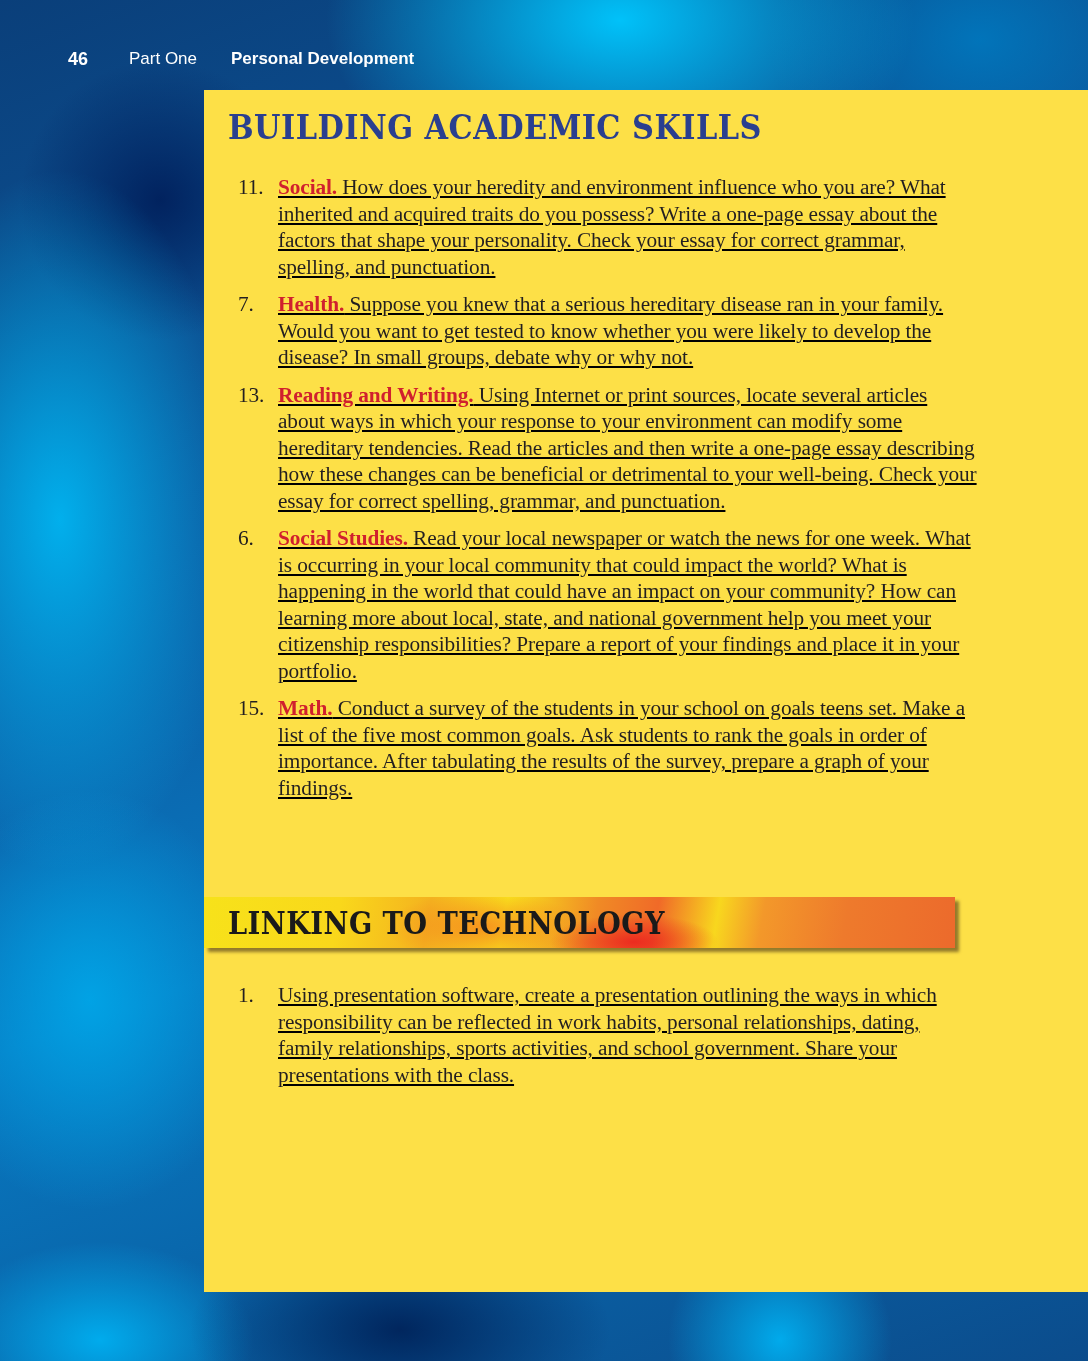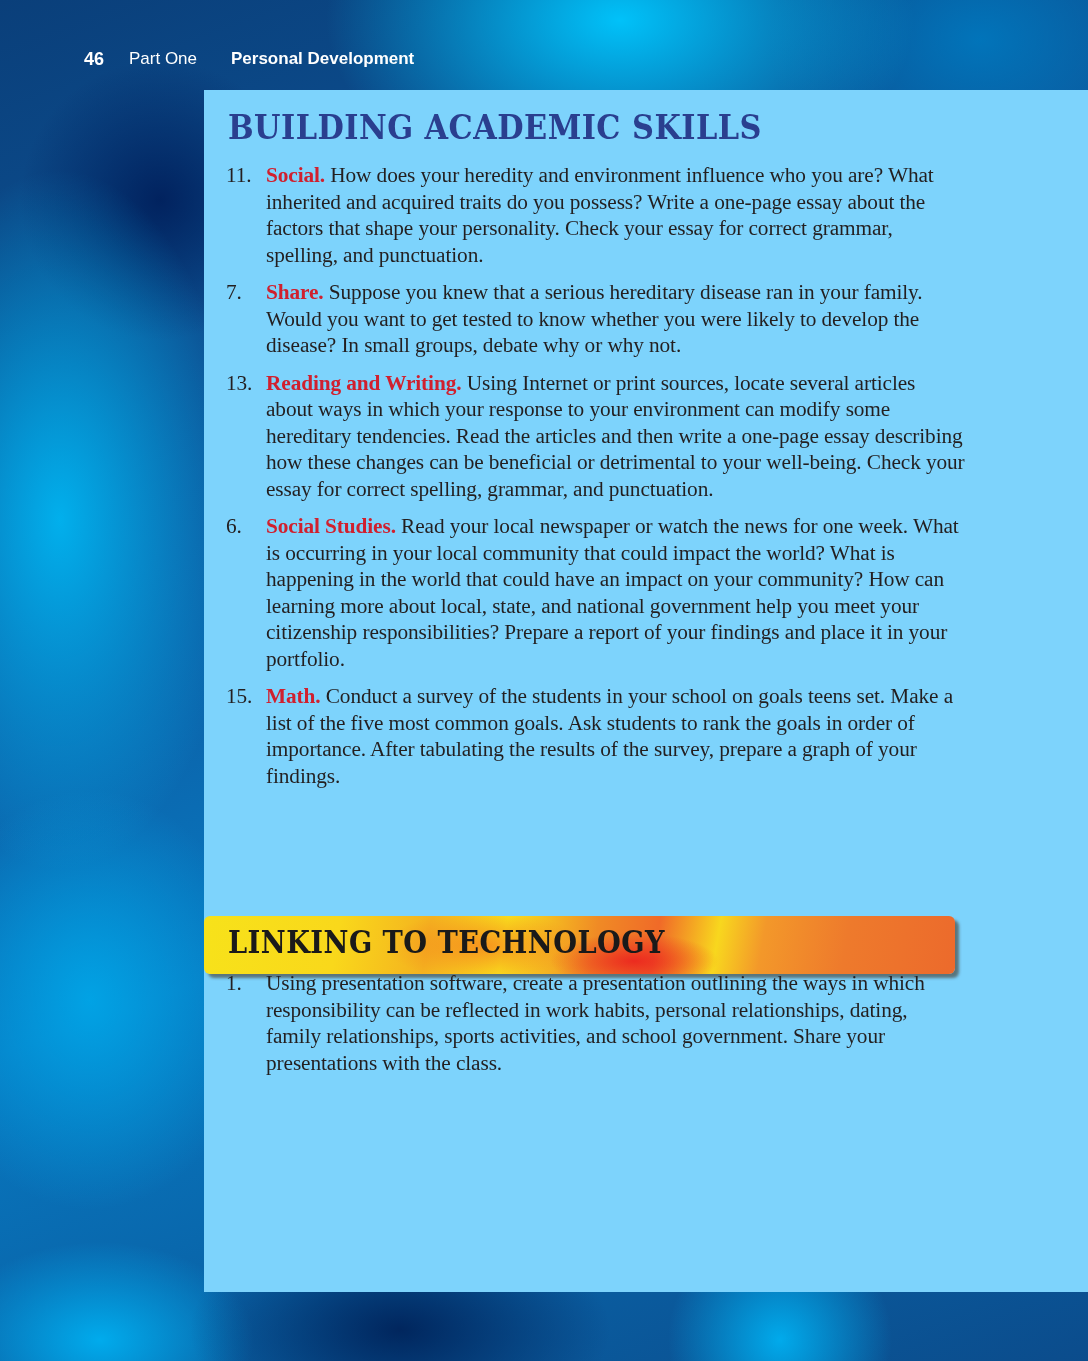--- a/index.html
+++ b/index.html
@@ -28,42 +28,42 @@
       top: 48px;
       left: 0;
       height: 22px;
       font-family: "Liberation Sans", sans-serif;
       color: #ffffff;
       font-size: 17px;
       line-height: 22px;
     }
     .page-number {
       position: absolute;
-      left: 84px;
+      left: 68px;
       font-weight: bold;
       font-size: 18px;
     }
     .part-label {
       position: absolute;
       left: 129px;
       white-space: nowrap;
     }
     .chapter-label {
       position: absolute;
       left: 231px;
       font-weight: bold;
       white-space: nowrap;
     }
     .panel {
       position: absolute;
       left: 204px;
       top: 90px;
       width: 884px;
       height: 1202px;
-      background: #7dd3fc;
+      background: #fde047;
     }
     .section-title {
       position: absolute;
       left: 24px;
       top: 18px;
       margin: 0;
       font-family: "DejaVu Serif", serif;
       font-weight: bold;
       font-size: 33px;
       letter-spacing: 0.5px;
@@ -71,23 +71,24 @@
       text-transform: uppercase;
       transform: scaleX(0.92);
       transform-origin: left center;
       white-space: nowrap;
     }
     .activity-list {
       position: absolute;
       left: 22px;
       top: 72px;
       width: 740px;
-      margin: 0;
+      margin: 12px;
       padding: 0;
       list-style: none;
+      text-decoration: underline;
     }
     .activity-list.tech {
       top: 880px;
     }
     .activity {
       position: relative;
       padding-left: 40px;
       font-size: 21.3px;
       line-height: 26.5px;
       color: #231f20;
@@ -99,29 +100,28 @@
       left: 0;
       top: 0;
     }
     .activity-subject {
       color: #d0202e;
       font-weight: bold;
     }
     .banner {
       position: absolute;
       left: 0;
-      top: 826px;
+      top: 807px;
       width: 751px;
-      height: 58px;
+      height: 51px;
       background:
         radial-gradient(ellipse 120px 40px at 430px 45px, rgba(235,30,30,0.85), rgba(235,30,30,0) 70%),
         radial-gradient(ellipse 140px 50px at 280px 30px, rgba(245,120,30,0.7), rgba(245,120,30,0) 70%),
         linear-gradient(100deg, #f7e21a 0%, #f9d81b 18%, #f4b21f 30%, #f9e41d 40%, #f08a25 52%, #f06a28 60%, #f8d71e 68%, #f3982a 74%, #ee7a2c 85%, #ec6a2c 100%);
       box-shadow: 4px 4px 3px rgba(60,40,20,0.55);
-      border-radius: 6px;
     }
     .banner-title {
       position: absolute;
       left: 24px;
       top: 8px;
       margin: 0;
       font-family: "DejaVu Serif", serif;
       font-weight: bold;
       font-size: 31px;
       line-height: 36px;
@@ -145,21 +145,21 @@
 <div class="panel">
   <h2 class="section-title">Building Academic Skills</h2>
 
   <ol class="activity-list">
     <li class="activity">
       <span class="activity-number">11.</span>
       <span class="activity-subject">Social.</span><span> How does your heredity and environment influence who you are? What inherited and acquired traits do you possess? Write a one-page essay about the factors that shape your personality. Check your essay for correct grammar, spelling, and punctuation.</span>
     </li>
     <li class="activity">
       <span class="activity-number">7.</span>
-      <span class="activity-subject">Share.</span><span> Suppose you knew that a serious hereditary disease ran in your family. Would you want to get tested to know whether you were likely to develop the disease? In small groups, debate why or why not.</span>
+      <span class="activity-subject">Health.</span><span> Suppose you knew that a serious hereditary disease ran in your family. Would you want to get tested to know whether you were likely to develop the disease? In small groups, debate why or why not.</span>
     </li>
     <li class="activity">
       <span class="activity-number">13.</span>
       <span class="activity-subject">Reading and Writing.</span><span> Using Internet or print sources, locate several articles about ways in which your response to your environment can modify some hereditary tendencies. Read the articles and then write a one-page essay describing how these changes can be beneficial or detrimental to your well-being. Check your essay for correct spelling, grammar, and punctuation.</span>
     </li>
     <li class="activity">
       <span class="activity-number">6.</span>
       <span class="activity-subject">Social Studies.</span><span> Read your local newspaper or watch the news for one week. What is occurring in your local community that could impact the world? What is happening in the world that could have an impact on your community? How can learning more about local, state, and national government help you meet your citizenship responsibilities? Prepare a report of your findings and place it in your portfolio.</span>
     </li>
     <li class="activity">

